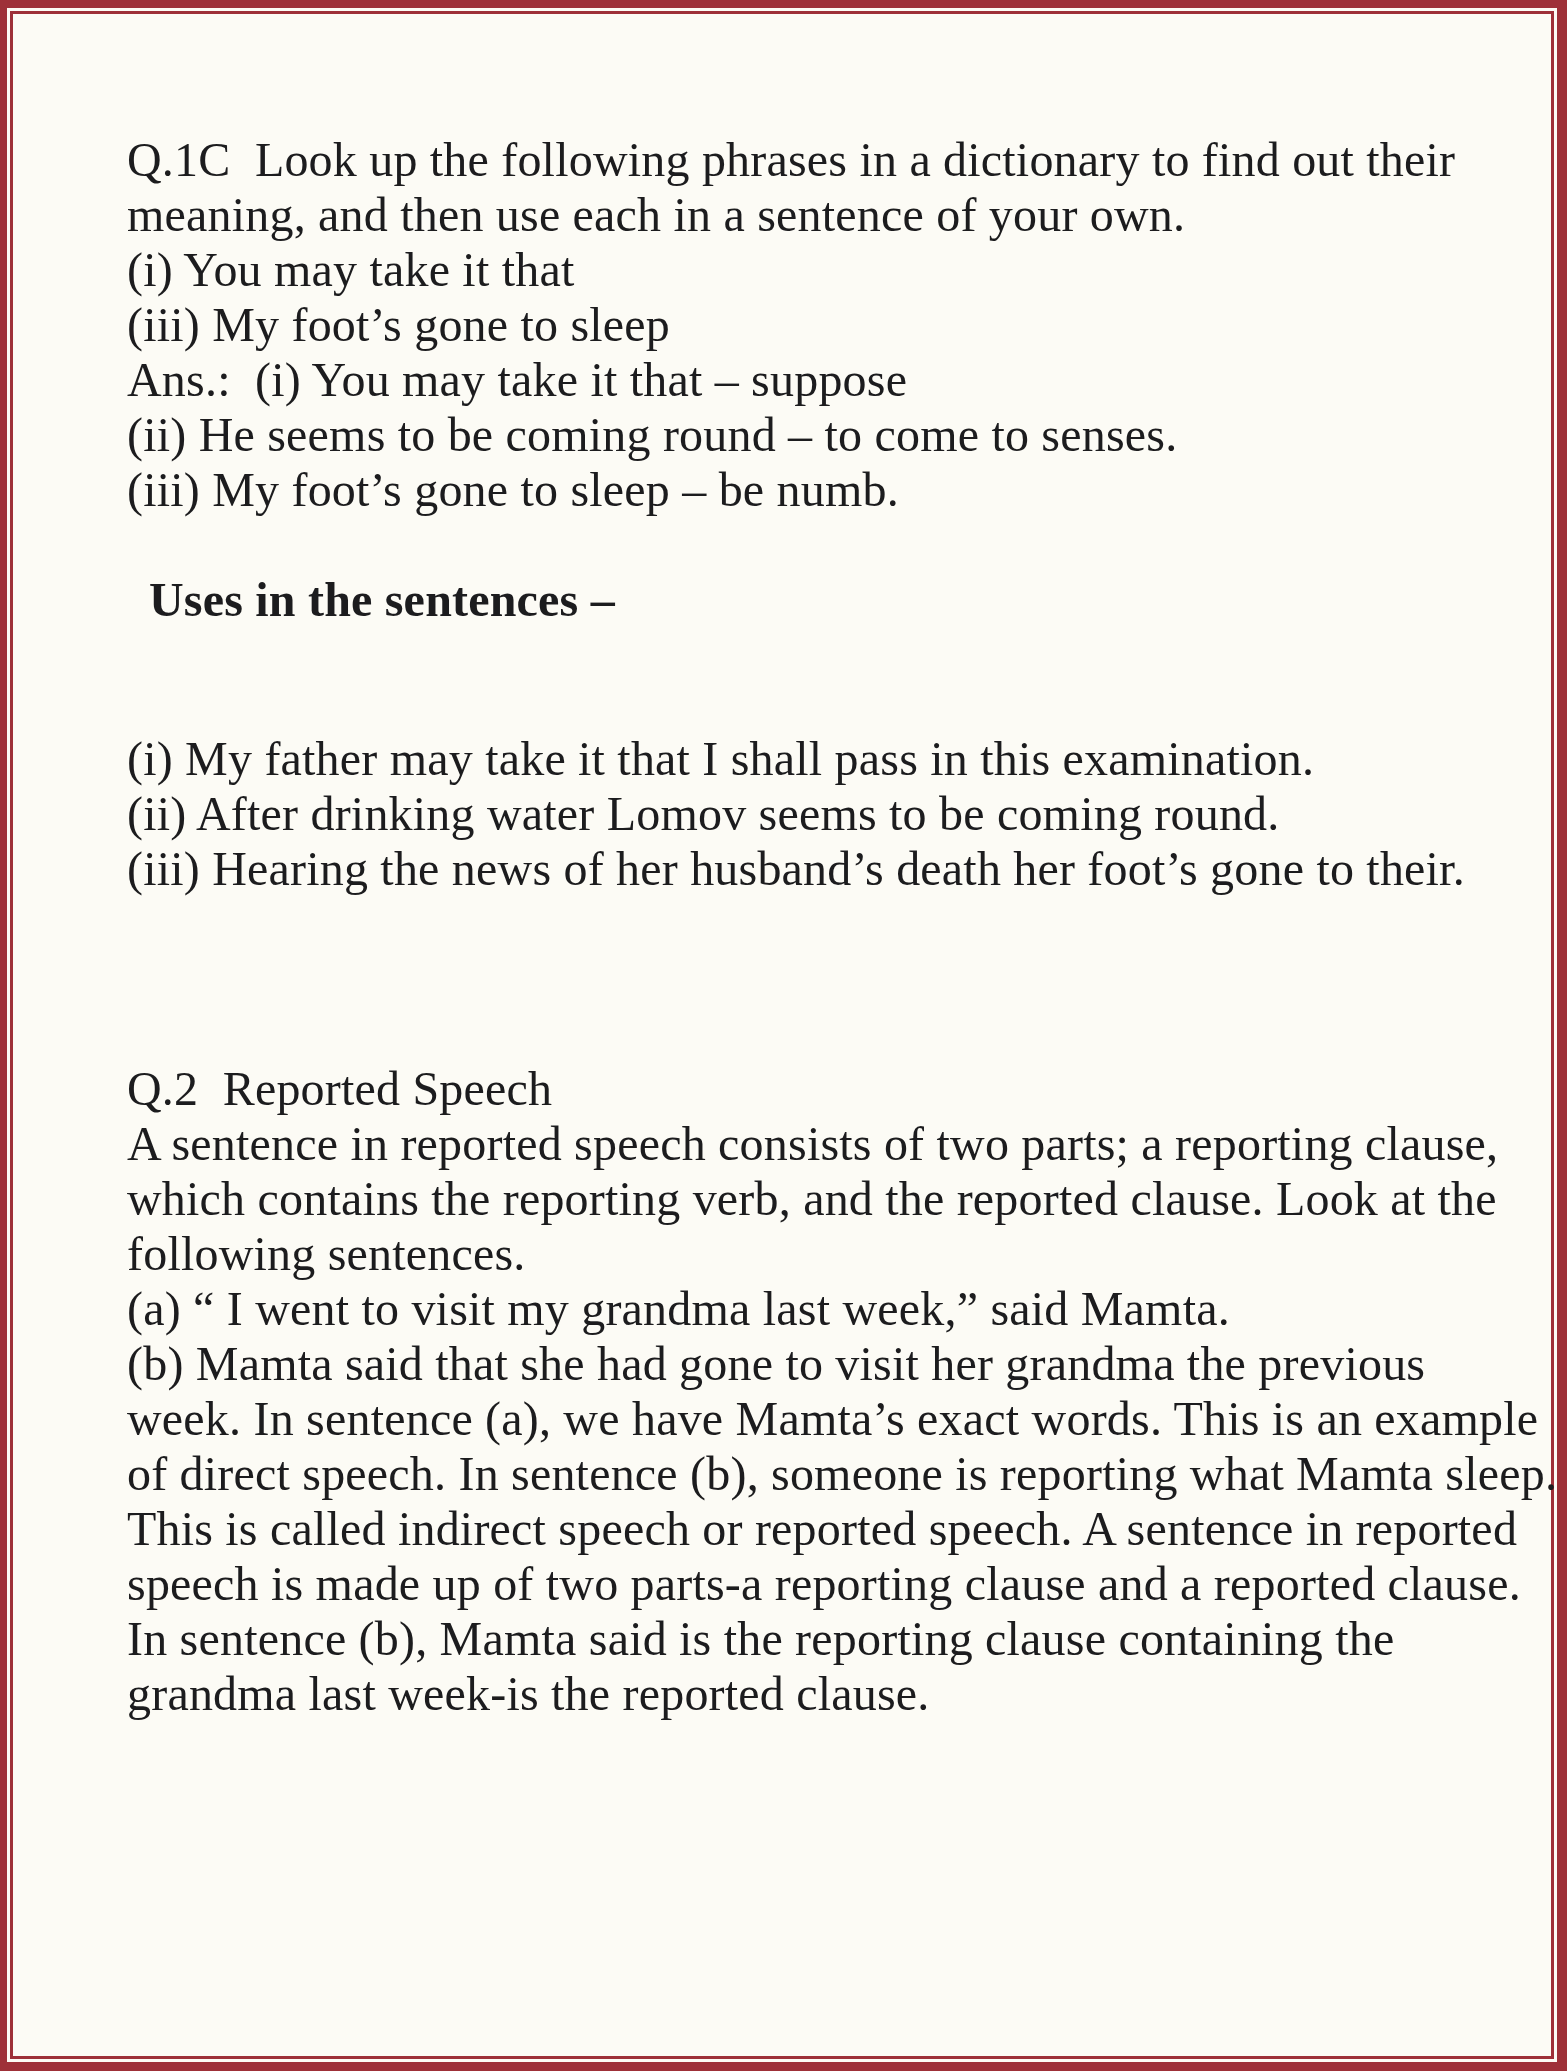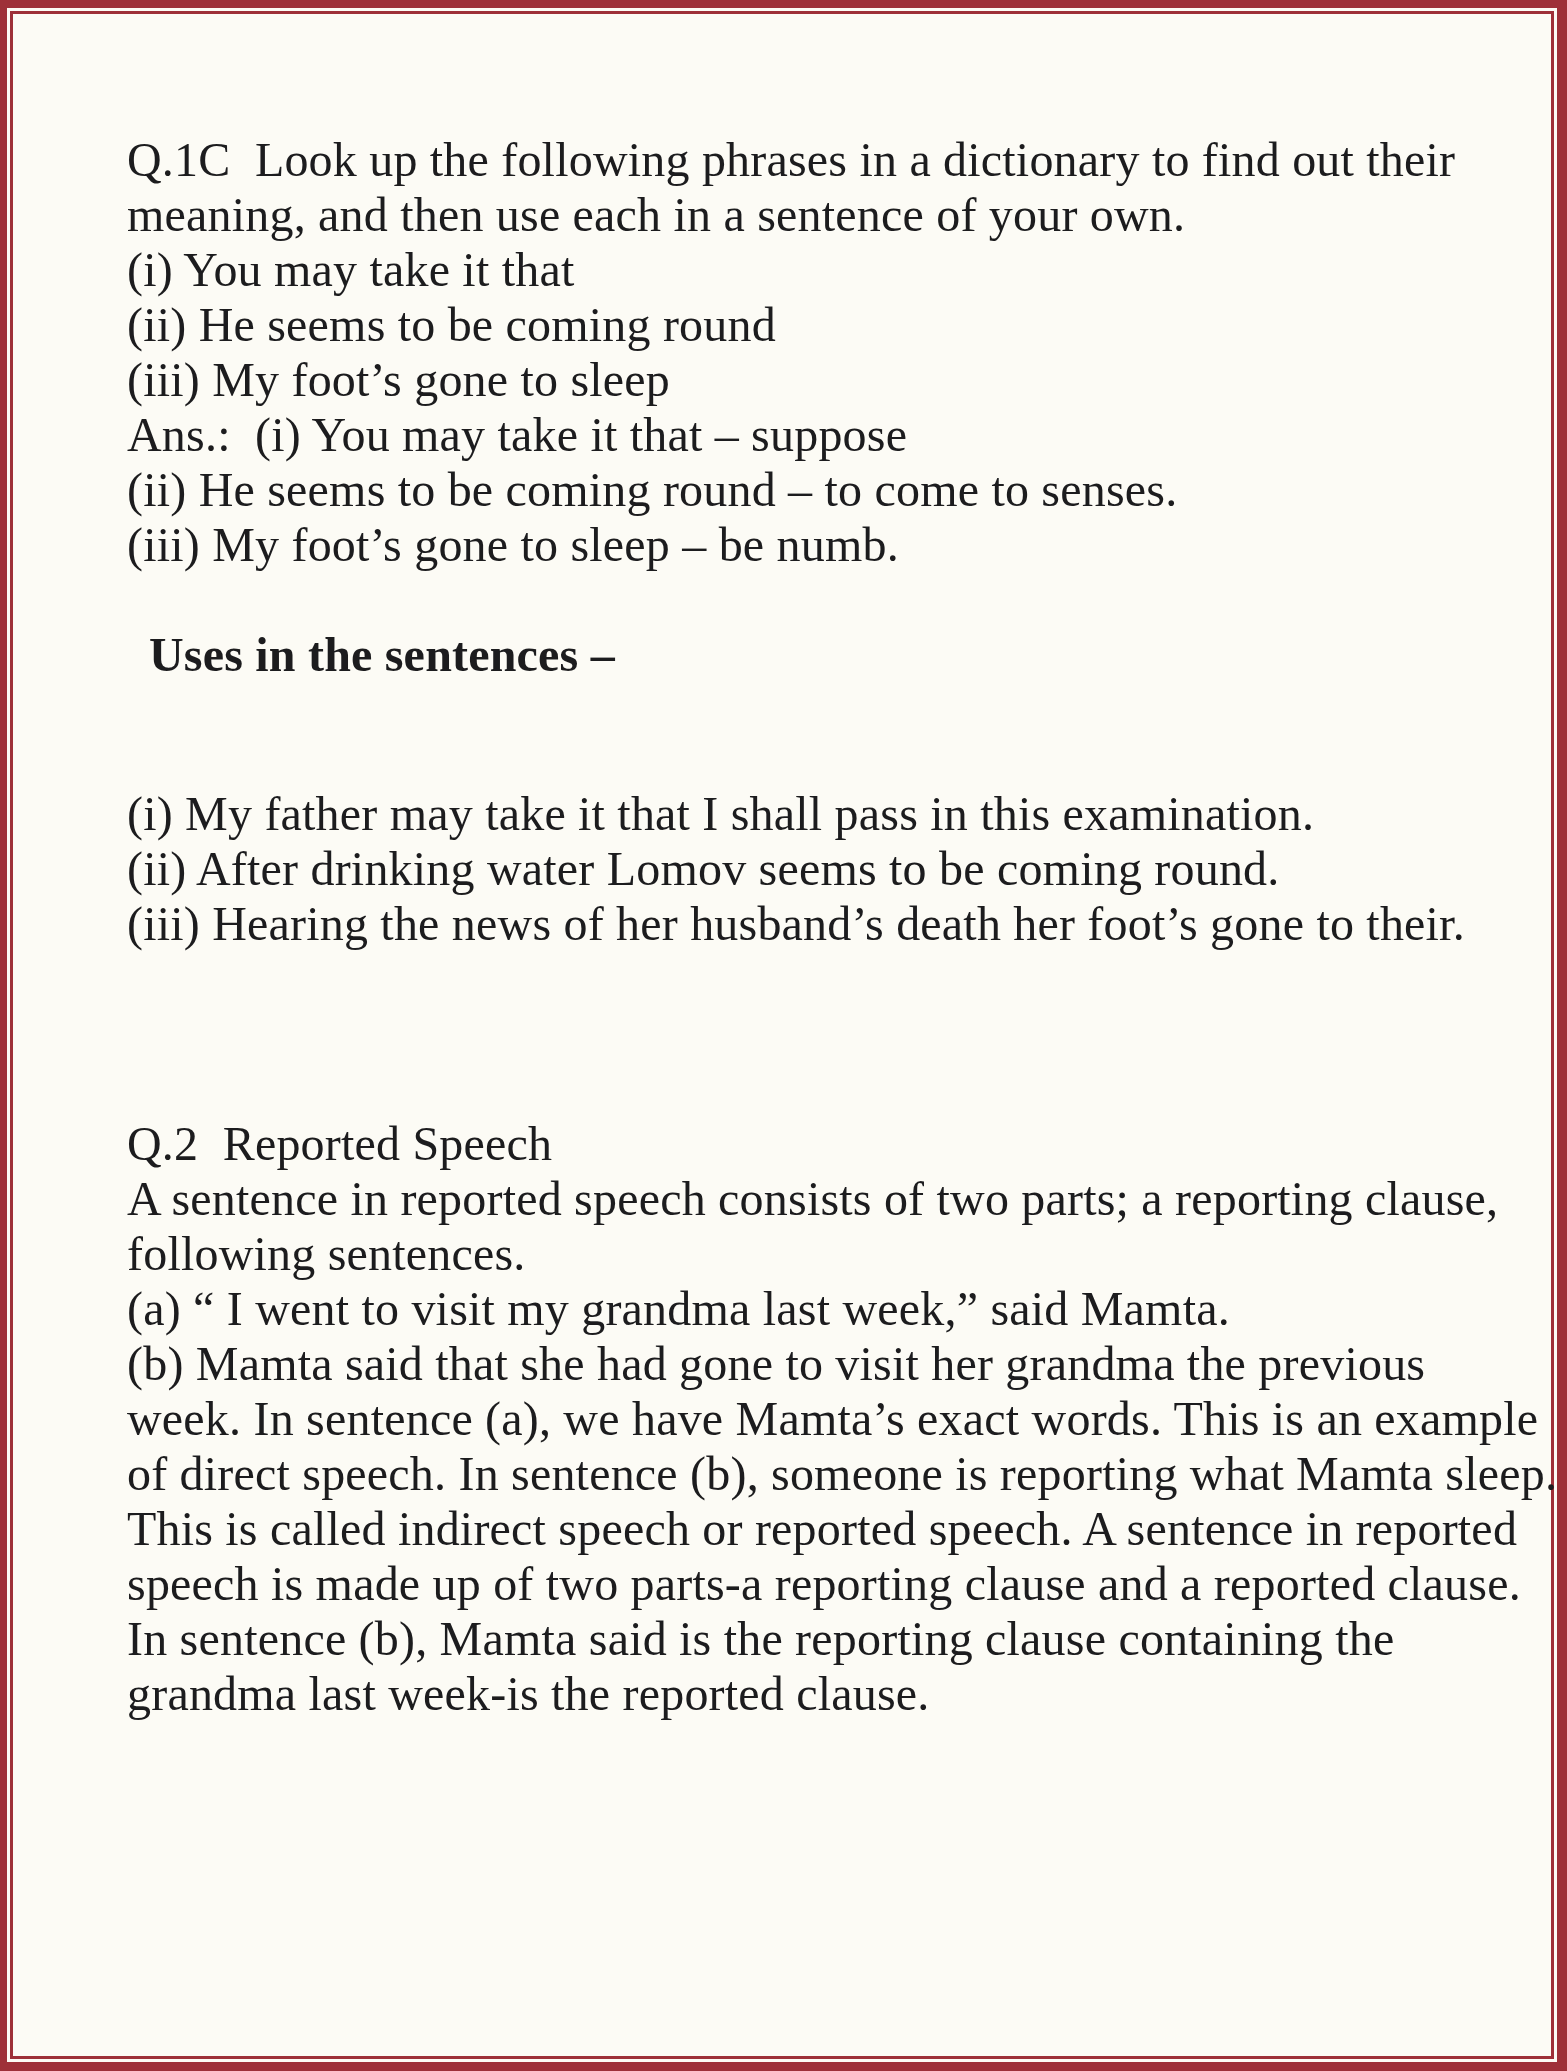--- a/index.html
+++ b/index.html
@@ -51,40 +51,40 @@
 
 <div class="page">
   <div class="inner-frame"></div>
 
   <div class="content">
 
     <div class="q1c-block">
       <div class="line">Q.1C  Look up the following phrases in a dictionary to find out their</div>
       <div class="line">meaning, and then use each in a sentence of your own.</div>
       <div class="line">(i) You may take it that</div>
-      <div class="line">(ii) He seems to be coming round</div>
       <div class="line">(iii) My foot’s gone to sleep</div>
       <div class="line">Ans.:  (i) You may take it that – suppose</div>
       <div class="line">(ii) He seems to be coming round – to come to senses.</div>
       <div class="line">(iii) My foot’s gone to sleep – be numb.</div>
     </div>
 
     <div class="uses-heading heading">
       <div class="line">Uses in the sentences –</div>
     </div>
 
     <div class="uses-block">
       <div class="line">(i) My father may take it that I shall pass in this examination.</div>
       <div class="line">(ii) After drinking water Lomov seems to be coming round.</div>
       <div class="line">(iii) Hearing the news of her husband’s death her foot’s gone to their.</div>
     </div>
 
     <div class="q2-block">
       <div class="line">Q.2  Reported Speech</div>
       <div class="line">A sentence in reported speech consists of two parts; a reporting clause,</div>
+      <div class="line">which contains the reporting verb, and the reported clause. Look at the</div>
       <div class="line">following sentences.</div>
       <div class="line">(a) “ I went to visit my grandma last week,” said Mamta.</div>
       <div class="line">(b) Mamta said that she had gone to visit her grandma the previous</div>
       <div class="line">week. In sentence (a), we have Mamta’s exact words. This is an example</div>
       <div class="line">of direct speech. In sentence (b), someone is reporting what Mamta sleep.</div>
       <div class="line">This is called indirect speech or reported speech. A sentence in reported</div>
       <div class="line">speech is made up of two parts-a reporting clause and a reported clause.</div>
       <div class="line">In sentence (b), Mamta said is the reporting clause containing the</div>
       <div class="line">grandma last week-is the reported clause.</div>
     </div>

